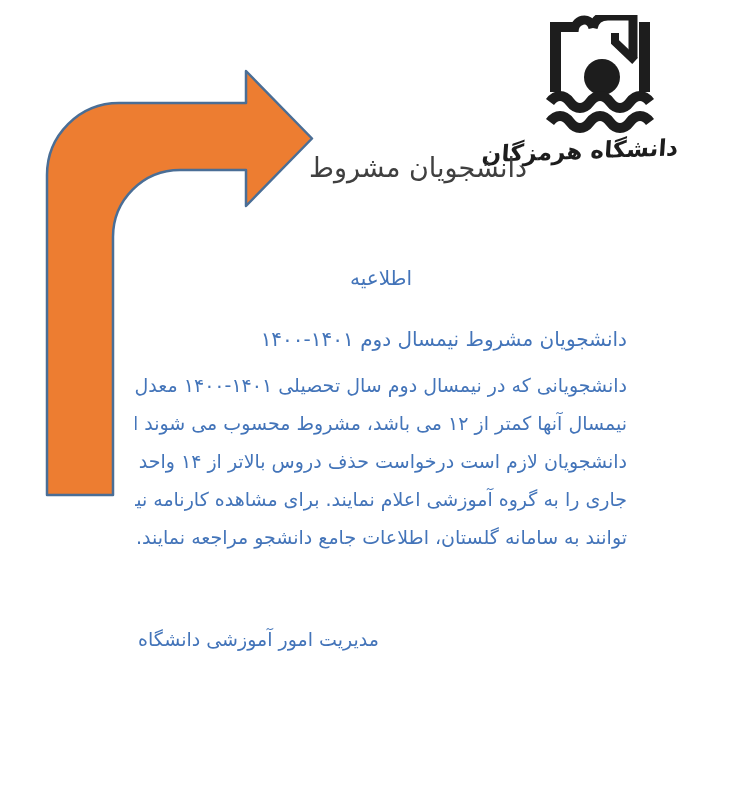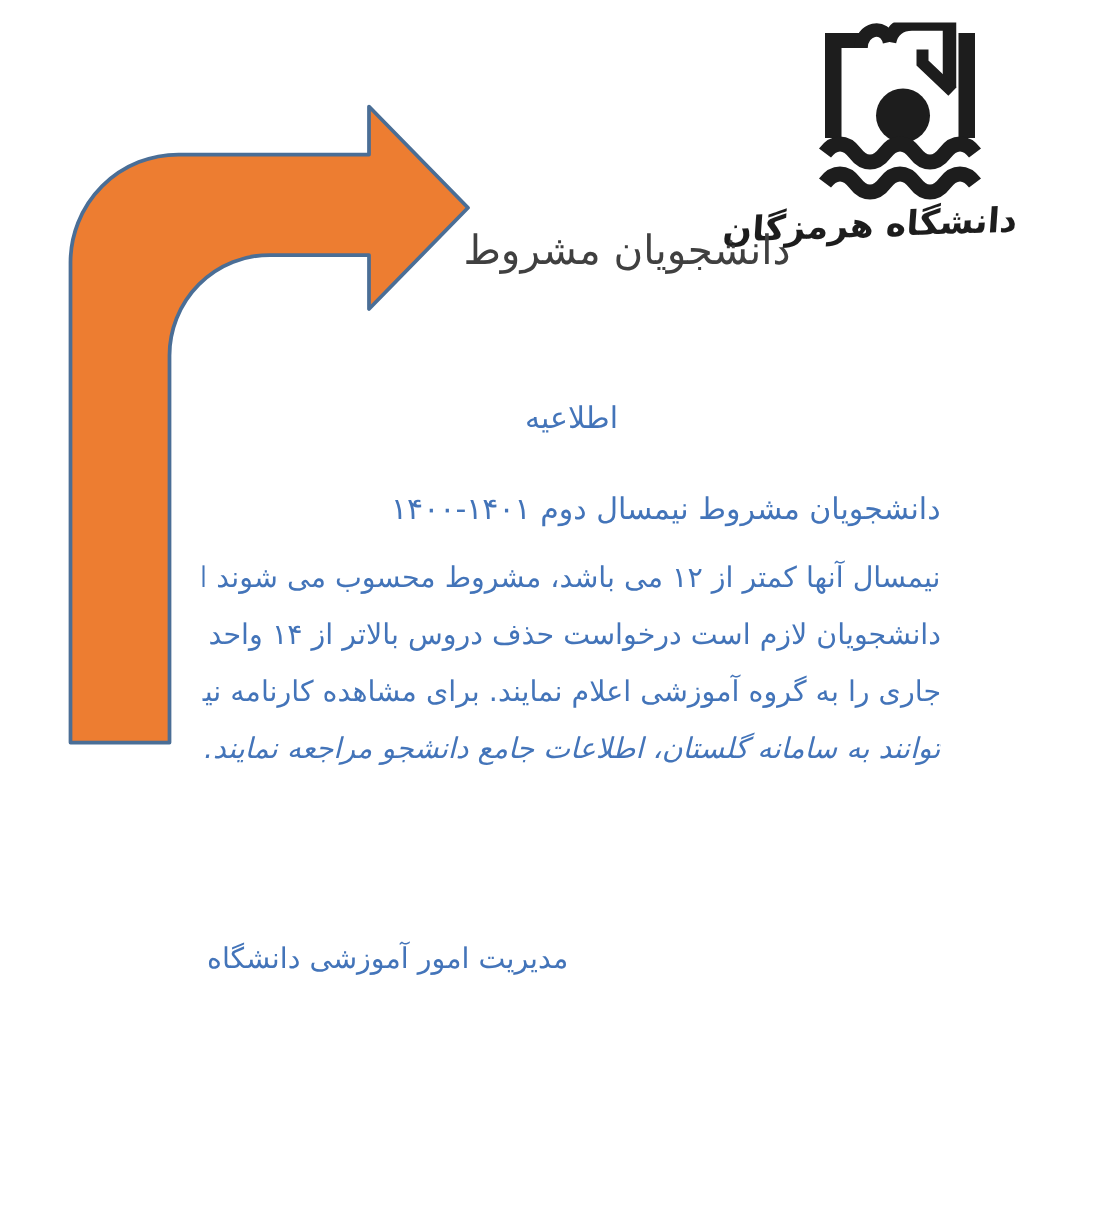--- a/index.html
+++ b/index.html
@@ -28,21 +28,21 @@
   
   .col{position:absolute;left:135px;width:492px;direction:rtl;color:#4374b9;}
   .notice-title{top:266px;text-align:center;font-size:20px;}
   .notice-subtitle{top:327px;text-align:right;font-size:20px;white-space:nowrap;}
   .notice-body{top:366px;font-size:19px;}
   .body-line{
     line-height:38px;height:38px;white-space:nowrap;
     text-align:justify;text-align-last:justify;text-justify:inter-word;
     overflow:hidden;
   }
-  .body-line.last{text-align-last:right;font-style:italic;}
+  .body-line.last{text-align-last:right;}
   .signature{
     position:absolute;left:138px;top:628px;
     direction:rtl;color:#4374b9;font-size:19px;white-space:nowrap;
   }
 </style>
 </head>
 <body>
 
 <svg id="arrow-svg" width="340" height="520" viewBox="0 0 340 520">
   <path d="M 47,495 L 47,175 A 72 72 0 0 1 119,103 L 246,103 L 246,71 L 312,138.5 L 246,206 L 246,170 L 180,170 A 67 67 0 0 0 113,237 L 113,495 Z" stroke-width="2.5" stroke-linejoin="round" fill="#ED7D31" stroke="#4A6E96"></path>
@@ -66,19 +66,20 @@
 
 <div class="logo-name">دانشگاه هرمزگان</div>
 
 <div class="callout">دانشجویان مشروط</div>
 
 <div class="col notice-title">اطلاعیه</div>
 
 <div class="col notice-subtitle">دانشجویان مشروط نیمسال دوم ۱۴۰۱-۱۴۰۰</div>
 
 <div class="col notice-body">
+    <div class="body-line">دانشجویانی که در نیمسال دوم سال تحصیلی ۱۴۰۱-۱۴۰۰ معدل</div>
     <div class="body-line">نیمسال آنها کمتر از ۱۲ می باشد، مشروط محسوب می شوند این</div>
     <div class="body-line">دانشجویان لازم است درخواست حذف دروس بالاتر از ۱۴ واحد نیمسال</div>
     <div class="body-line">جاری را به گروه آموزشی اعلام نمایند. برای مشاهده کارنامه نیمسال می</div>
     <div class="body-line last">توانند به سامانه گلستان، اطلاعات جامع دانشجو مراجعه نمایند.</div>
   </div>
 
 <div class="signature">مدیریت امور آموزشی دانشگاه</div>
 
 </body></html>

